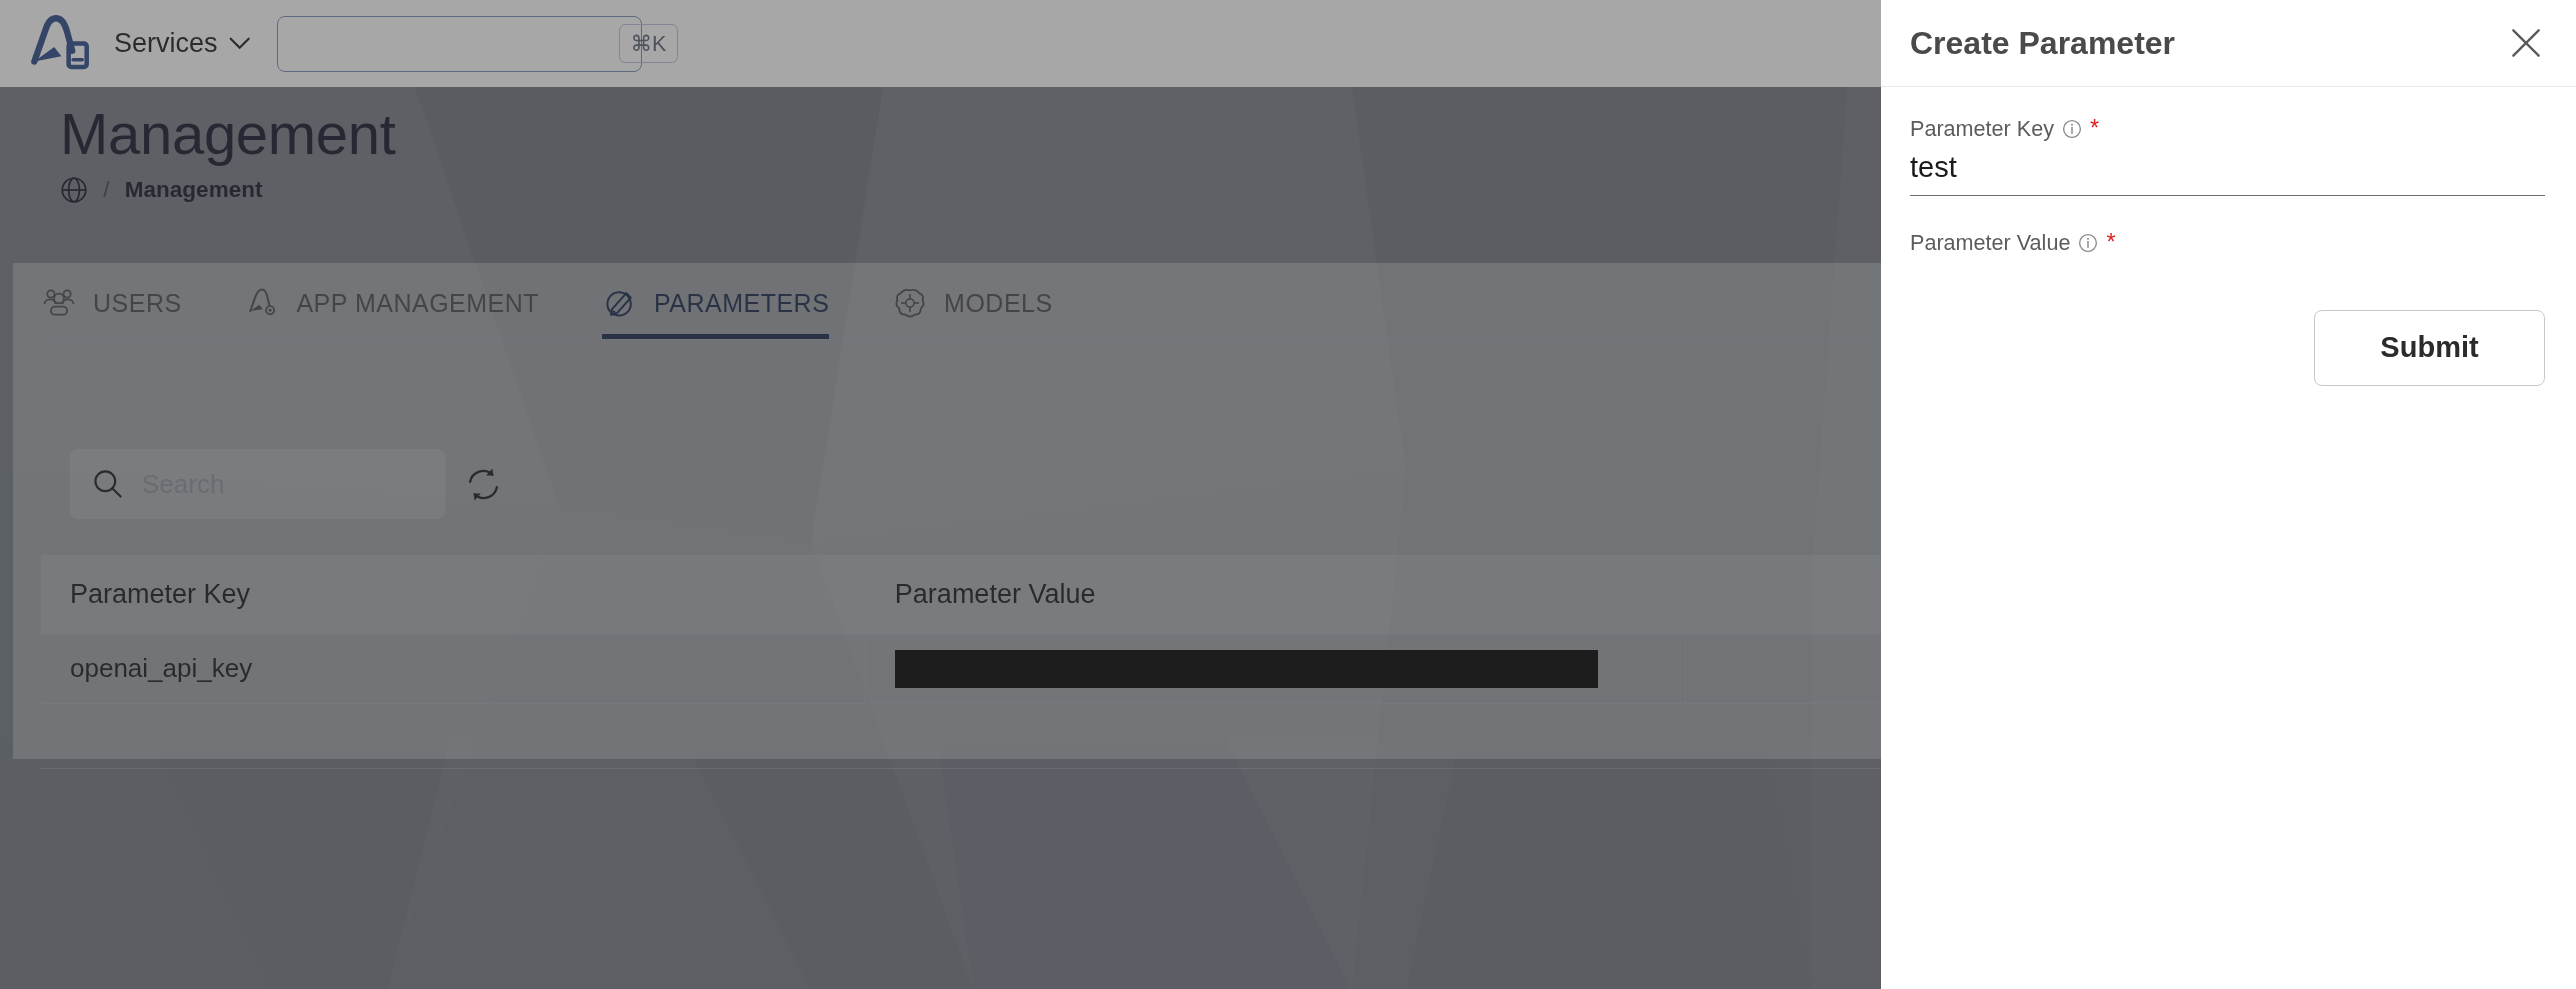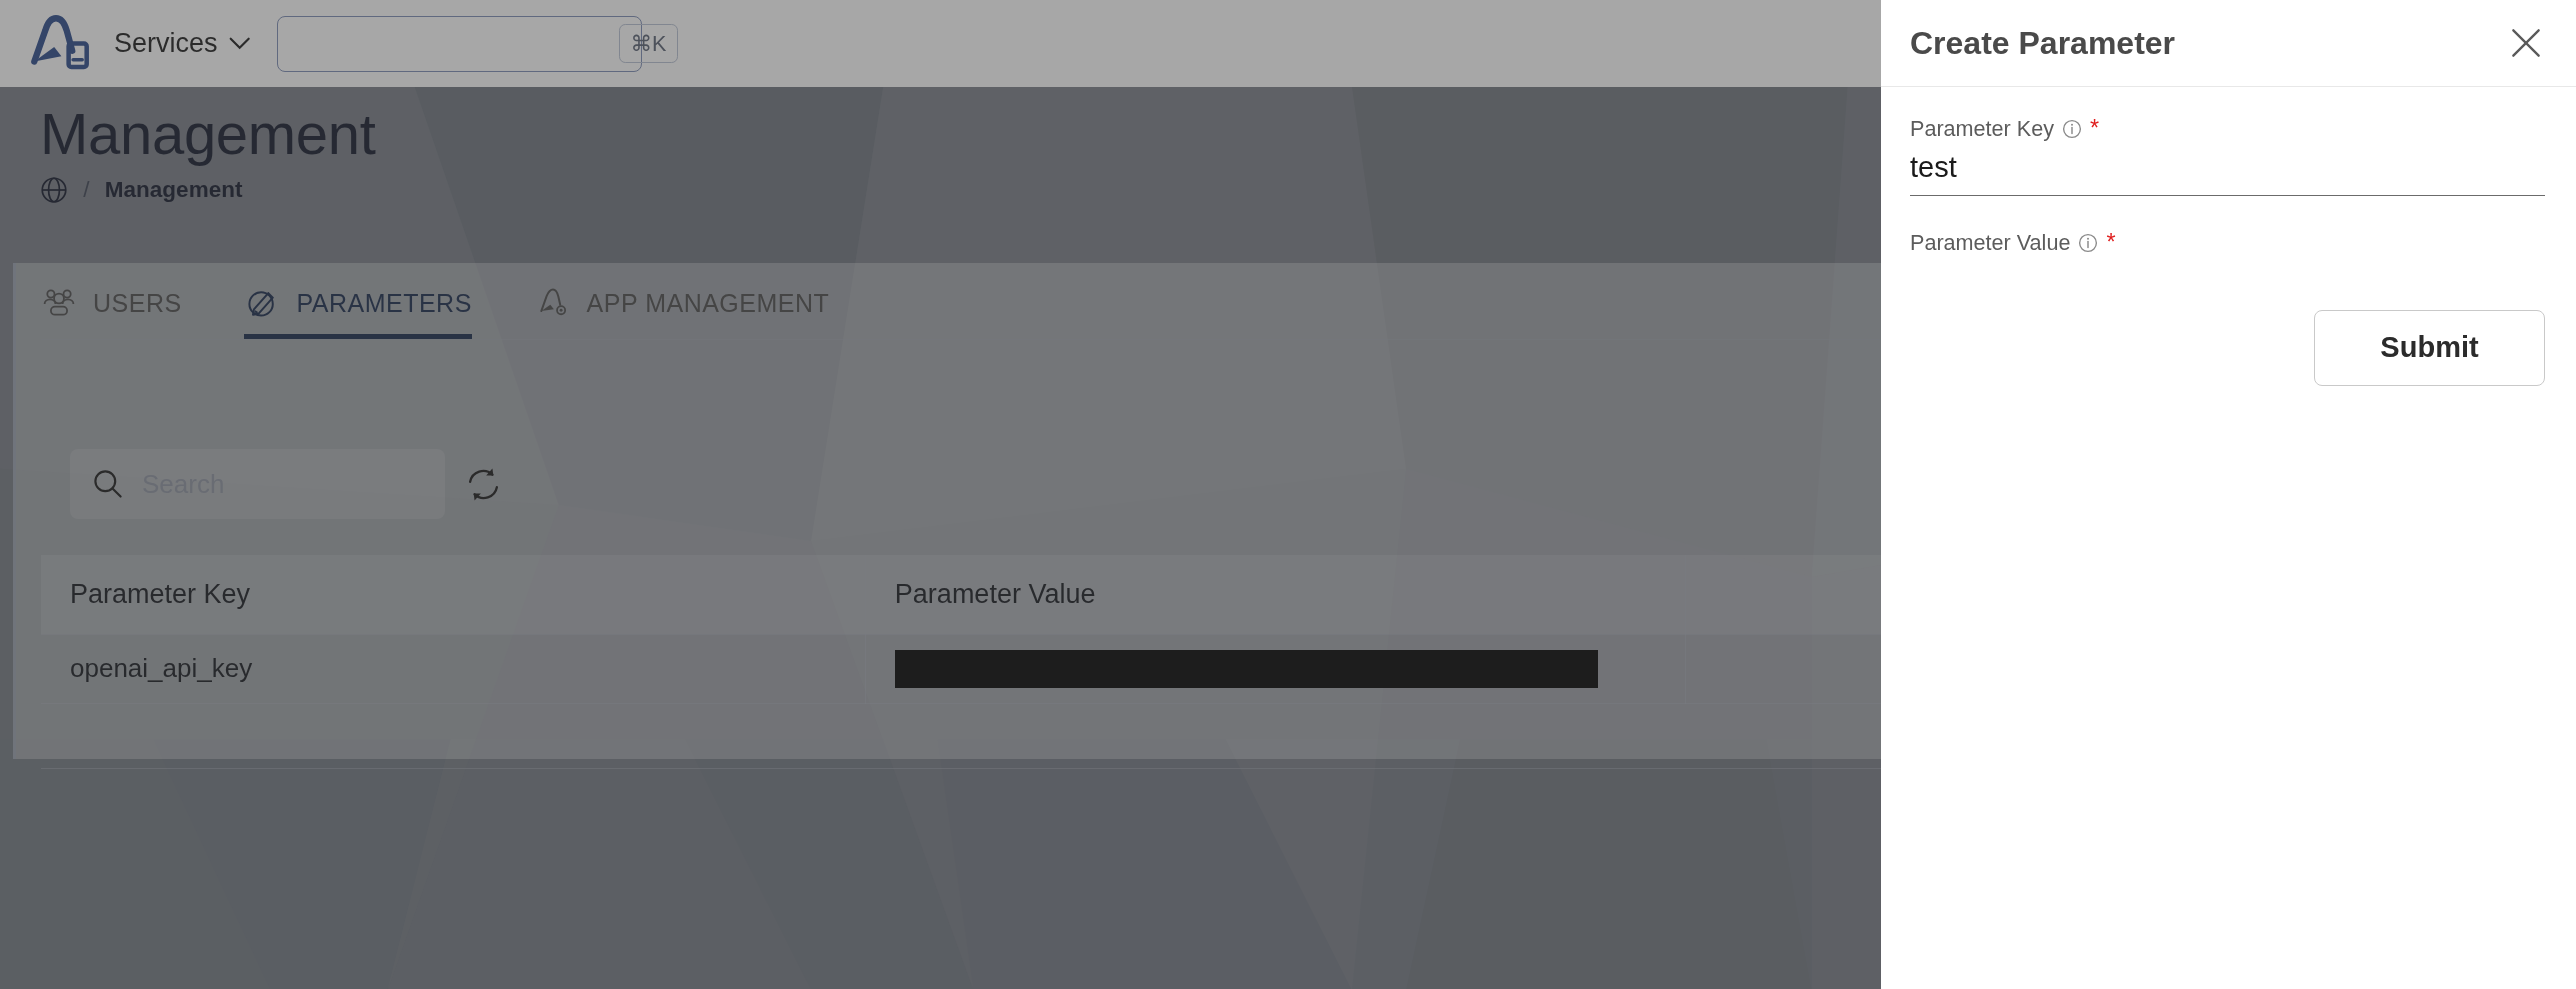--- a/index.html
+++ b/index.html
@@ -78,21 +78,21 @@
     color: #5a6274;
     background: transparent;
   }
 
   
   #page-header {
     position: absolute;
     left: 0; top: 87px;
     width: 2576px; height: 137px;
     z-index: 12;
-    padding-left: 40px;
+    padding-left: 60px;
     padding-top: 16px;
   }
   #page-title {
     font-size: 58px;
     font-weight: 400;
     color: #12172a;
     line-height: 1.08;
     letter-spacing: -0.3px;
   }
   #breadcrumb {
@@ -371,40 +371,51 @@
         <circle cx="11" cy="10" r="4" fill="none" stroke="#4b4b4b" stroke-width="2"></circle>
         <circle cx="29" cy="10" r="4" fill="none" stroke="#4b4b4b" stroke-width="2"></circle>
         <circle cx="20" cy="15" r="5.5" fill="none" stroke="#4b4b4b" stroke-width="2"></circle>
         <path d="M4 21 a6 5 0 0 1 12 0" fill="none" stroke="#4b4b4b" stroke-width="2"></path>
         <path d="M24 21 a6 5 0 0 1 12 0" fill="none" stroke="#4b4b4b" stroke-width="2"></path>
         <rect x="11" y="24" width="18" height="9" rx="4.5" fill="none" stroke="#4b4b4b" stroke-width="2"></rect>
       </svg>
       <span>USERS</span>
     </div>
 
-    <div class="tab active">
-      <svg class="tab-icon" viewBox="0 0 40 40">
-        <circle cx="19" cy="21" r="13" fill="none" stroke="#17294a" stroke-width="2.2"></circle>
-        <path d="M11 27 L27 9 L32 14 L16 32 L10 33 Z" fill="none" stroke="#17294a" stroke-width="2.2" stroke-linejoin="round"></path>
-        <path d="M12 29 L15 31" stroke="#17294a" stroke-width="2.2"></path>
-      </svg>
-      <span>PARAMETERS</span>
-      <span class="underline"></span>
-    </div>
-
     <div class="tab">
       <svg class="tab-icon" viewBox="0 0 40 40">
         <path d="M7 29 L13 12 Q16 5 20 5 Q24 5 26 13 L28 22" fill="none" stroke="#4b4b4b" stroke-width="2.2" stroke-linecap="round"></path>
         <path d="M7 29 L17 22 L21 27 Z" fill="#4b4b4b"></path>
         <circle cx="29" cy="28" r="4.5" fill="none" stroke="#4b4b4b" stroke-width="2"></circle>
         <circle cx="29" cy="28" r="1.6" fill="#4b4b4b"></circle>
       </svg>
       <span>APP MANAGEMENT</span>
     </div>
 
+    <div class="tab active">
+      <svg class="tab-icon" viewBox="0 0 40 40">
+        <circle cx="19" cy="21" r="13" fill="none" stroke="#17294a" stroke-width="2.2"></circle>
+        <path d="M11 27 L27 9 L32 14 L16 32 L10 33 Z" fill="none" stroke="#17294a" stroke-width="2.2" stroke-linejoin="round"></path>
+        <path d="M12 29 L15 31" stroke="#17294a" stroke-width="2.2"></path>
+      </svg>
+      <span>PARAMETERS</span>
+      <span class="underline"></span>
+    </div>
+
+    <div class="tab">
+      <svg class="tab-icon" viewBox="0 0 40 40">
+        <path d="M20 6 Q13 4 10 9 Q4 11 6 17 Q3 22 8 26 Q8 33 15 33 Q20 37 25 33 Q32 33 32 26 Q37 22 34 17 Q36 11 30 9 Q27 4 20 6 Z" fill="none" stroke="#4b4b4b" stroke-width="2"></path>
+        <circle cx="20" cy="20" r="4.5" fill="none" stroke="#4b4b4b" stroke-width="1.8"></circle>
+        <line x1="20" y1="10" x2="20" y2="15.5" stroke="#4b4b4b" stroke-width="1.8"></line>
+        <line x1="20" y1="24.5" x2="20" y2="30" stroke="#4b4b4b" stroke-width="1.8"></line>
+        <line x1="10" y1="20" x2="15.5" y2="20" stroke="#4b4b4b" stroke-width="1.8"></line>
+        <line x1="24.5" y1="20" x2="30" y2="20" stroke="#4b4b4b" stroke-width="1.8"></line>
+      </svg>
+      <span>MODELS</span>
+    </div>
   </div>
   <div id="tabs-divider"></div>
 
   <div id="toolbar">
     <div id="table-search">
       <svg class="mag" viewBox="0 0 40 40">
         <circle cx="17" cy="17" r="11" fill="none" stroke="#1a1a1a" stroke-width="2.4"></circle>
         <line x1="25" y1="25" x2="34" y2="34" stroke="#1a1a1a" stroke-width="2.4" stroke-linecap="round"></line>
       </svg>
       <input id="table-search-input" type="text" value="" placeholder="Search" style="">

